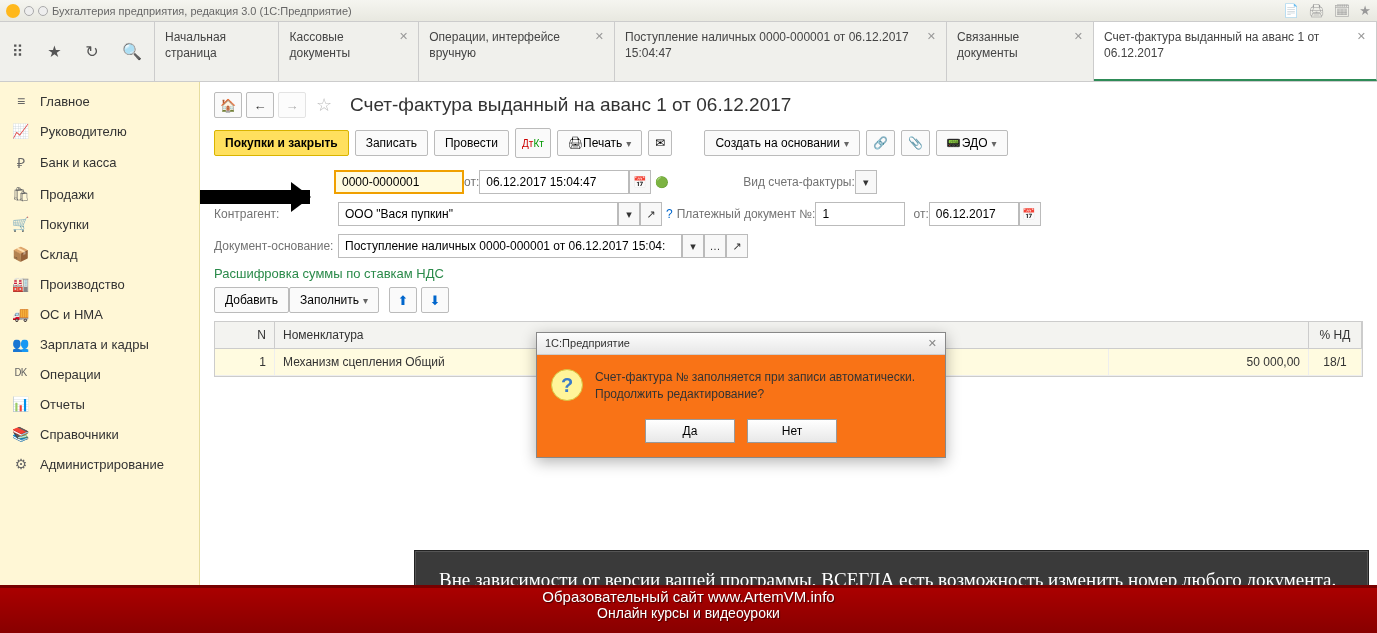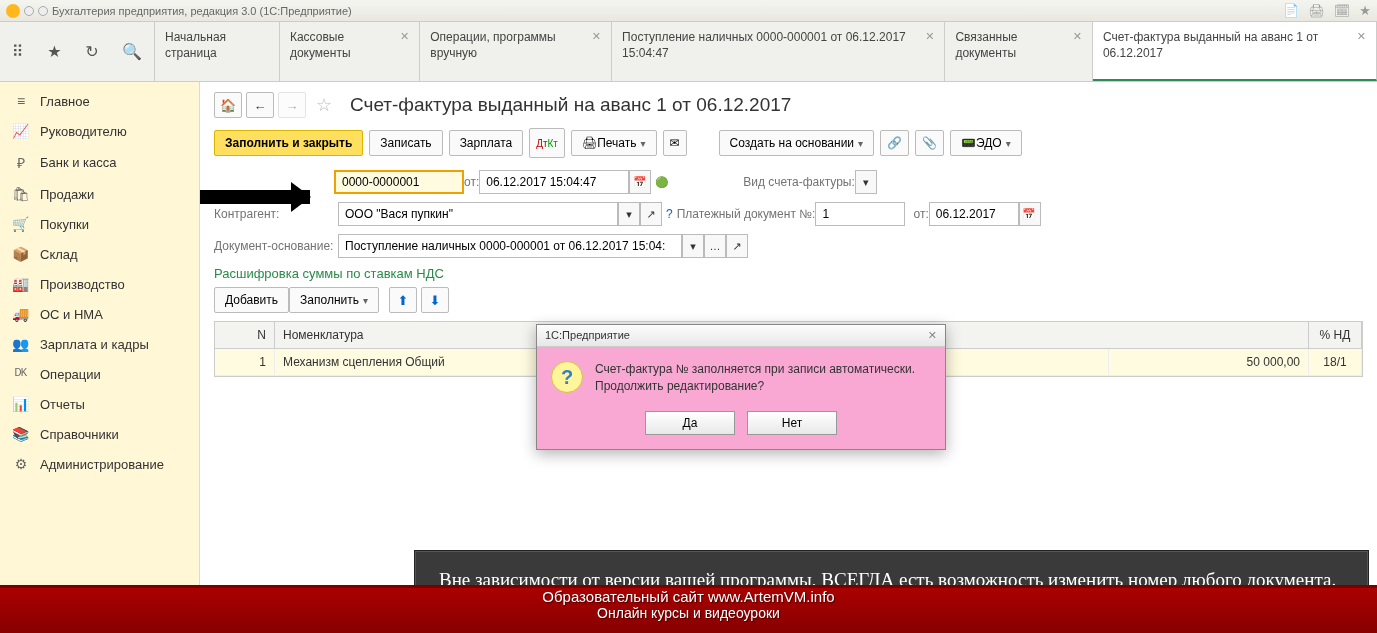--- a/index.html
+++ b/index.html
@@ -49,21 +49,21 @@
 .trow { display: flex; background: #fffbe0; border-bottom: 1px solid #eee; font-size: 12px; }
 .trow > div { padding: 6px 8px; border-right: 1px solid #eee; }
 .col-n { width: 60px; text-align: right; }
 .col-nom { flex: 1; }
 .col-sum { width: 200px; text-align: right; }
 .col-vat { width: 53px; text-align: center; }
 
 .arrow { position: absolute; height: 14px; background: #000; }
 .arrow::after { content: ''; position: absolute; right: -16px; top: -8px; border: 15px solid transparent; border-left: 20px solid #000; }
 
-.dialog { position: absolute; left: 536px; top: 324px; width: 410px; background: #f9a8d4; border: 1px solid #888; box-shadow: 0 4px 14px rgba(0,0,0,.3); z-index: 50; }
+.dialog { position: absolute; left: 536px; top: 332px; width: 410px; background: #f97316; border: 1px solid #888; box-shadow: 0 4px 14px rgba(0,0,0,.3); z-index: 50; }
 .dialog .dtitle { background: linear-gradient(#fdfdfd,#e7e7e7); padding: 4px 8px; font-size: 11px; border-bottom: 1px solid #ccc; display: flex; justify-content: space-between; }
 .dialog .dbody { padding: 14px 14px 6px; display: flex; align-items: flex-start; }
 .dialog .qmark { width: 32px; height: 32px; border-radius: 16px; background: #fff59a; border: 1px solid #d8c23f; display: flex; align-items: center; justify-content: center; color: #3a7bc8; font-weight: bold; font-size: 20px; margin-right: 12px; flex-shrink: 0; }
 .dialog .dtext { font-size: 12px; line-height: 1.4; }
 .dialog .dbtns { display: flex; justify-content: center; gap: 12px; padding: 10px 0 14px; }
 .dialog .dbtn { width: 90px; height: 24px; border: 1px solid #999; background: linear-gradient(#fff,#e8e8e8); font-size: 12px; cursor: pointer; }
 
 .banner { position: absolute; left: 214px; right: 8px; top: 468px; background: #3a3a3a; color: #fff; padding: 16px 24px; font-size: 19px; font-family: Georgia, serif; line-height: 1.4; border: 1px solid #222; box-shadow: inset 0 0 0 1px #555; }
 
 .footer { position: absolute; bottom: 0; left: 0; right: 0; height: 48px; background: linear-gradient(#a00,#800); color: #fff; text-align: center; font-family: Georgia, serif; font-size: 15px; text-shadow: 1px 1px 1px #400; border-top: 3px solid #700; }
@@ -95,21 +95,21 @@
   </div>
   <div class="tabs" id="tabs">
       <div class="tab">
         <span class="label">Начальная страница</span>
       </div>
       <div class="tab">
         <span class="label">Кассовые документы</span>
         <span class="close">✕</span>
       </div>
       <div class="tab">
-        <span class="label">Операции, программы вручную</span>
+        <span class="label">Операции, интерфейсе вручную</span>
         <span class="close">✕</span>
       </div>
       <div class="tab">
         <span class="label">Поступление наличных 0000-000001 от 06.12.2017 15:04:47</span>
         <span class="close">✕</span>
       </div>
       <div class="tab">
         <span class="label">Связанные документы</span>
         <span class="close">✕</span>
       </div>
@@ -180,23 +180,23 @@
 
     <div class="navrow">
       <span class="iconbtn">🏠</span>
       <span class="iconbtn">←</span>
       <span class="iconbtn" style="opacity:.4">→</span>
       <span class="iconbtn" style="border:none;background:none;font-size:18px;color:#bbb">☆</span>
       <span class="page-title">Счет-фактура выданный на аванс 1 от 06.12.2017</span>
     </div>
 
     <div class="toolbar">
-      <button class="btn yellow">Заполнить и закрыть</button>
+      <button class="btn yellow">Покупки и закрыть</button>
       <button class="btn">Записать</button>
-      <button class="btn">Зарплата</button>
+      <button class="btn">Провести</button>
       <button class="btn" style="padding:14px 6px">
           <span style="color:#c00;font-size:10px">Дт</span>
           <span style="color:#090;font-size:10px">Кт</span>
         </button>
       <button class="btn">🖨 <span>Печать</span><span class="caret">▾</span></button>
       <button class="btn" style="padding:4px 6px">✉</button>
       <span style="width:20px"></span>
       <button class="btn">
           <span>Создать на основании</span>
           <span class="caret">▾</span>

